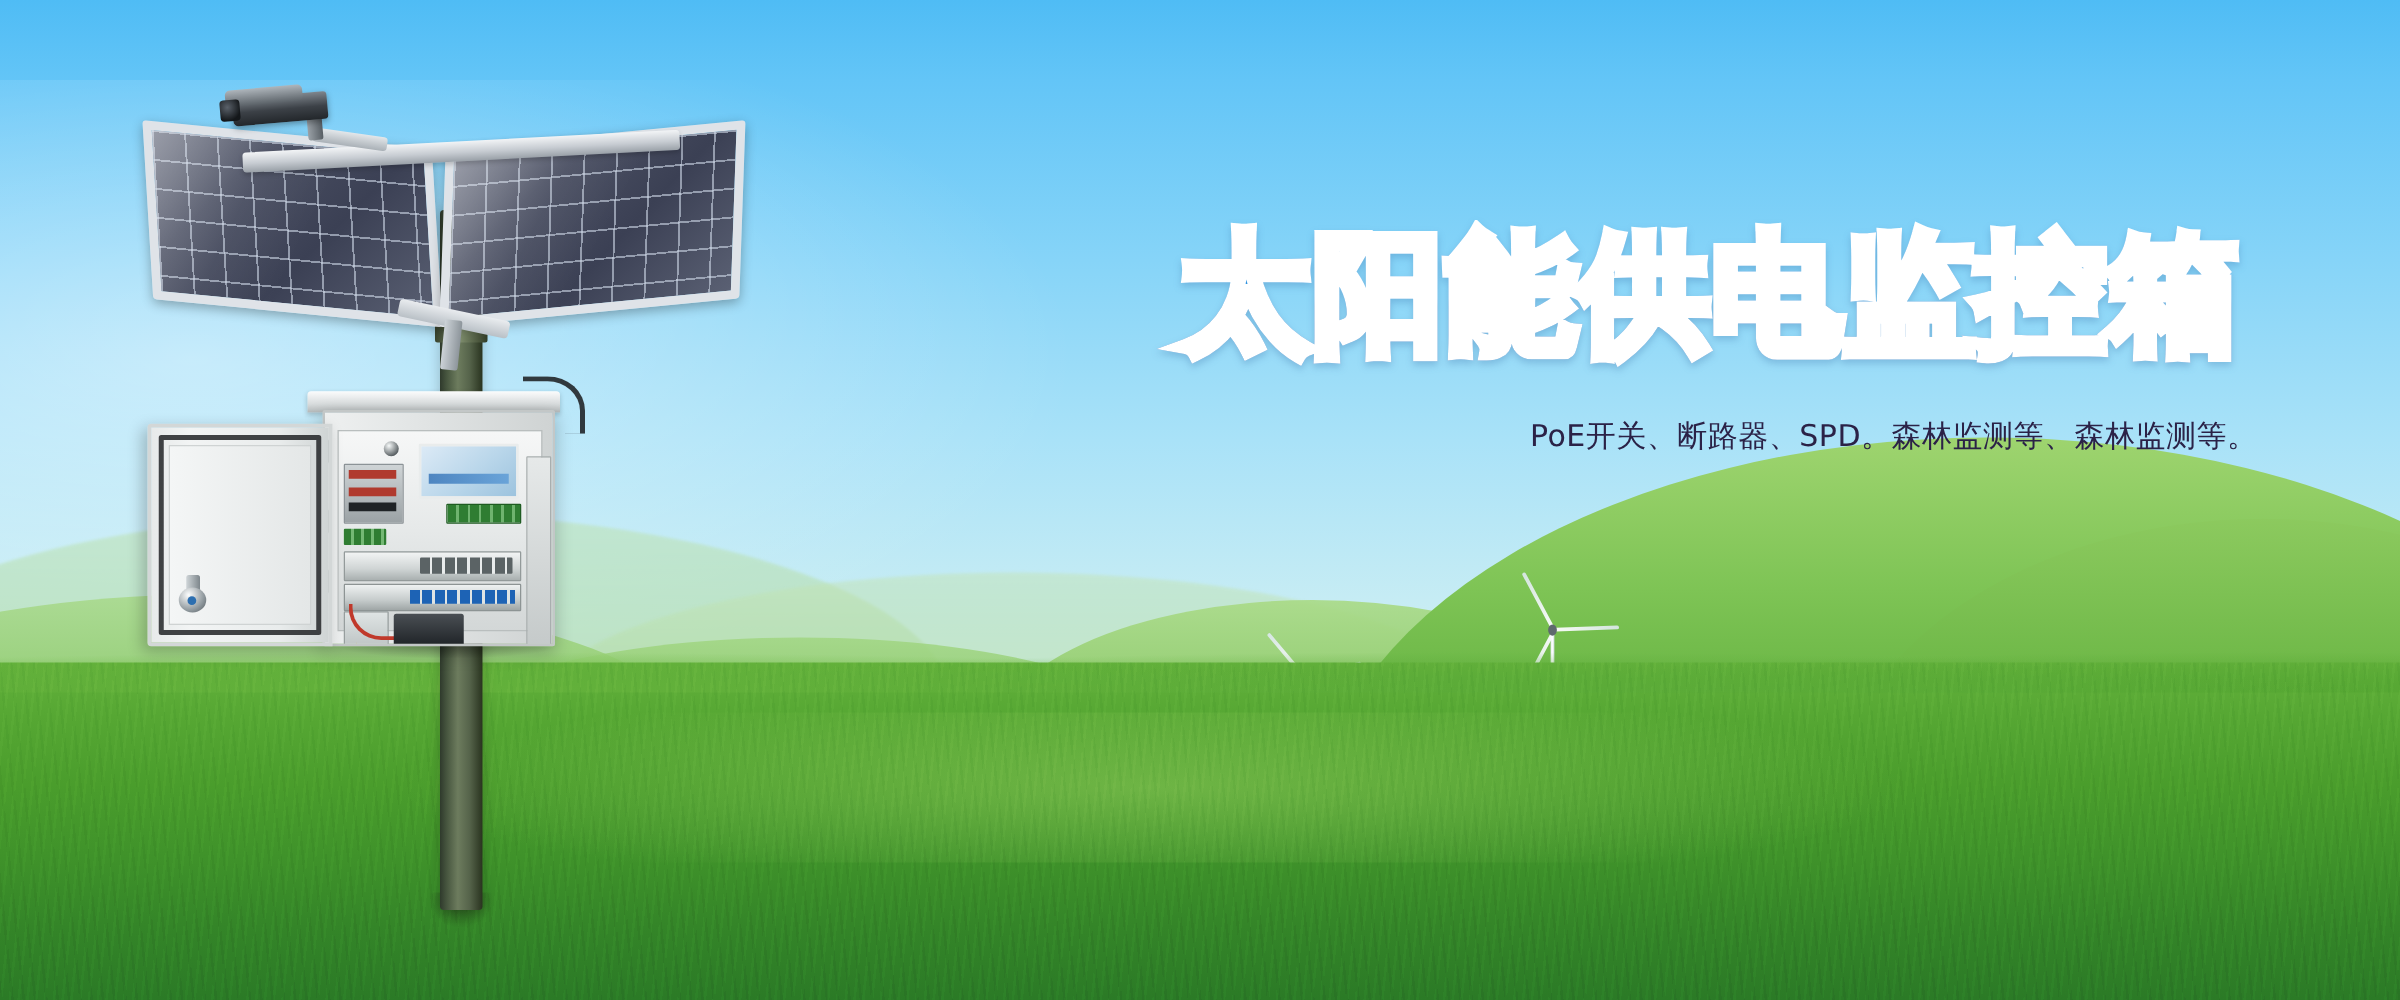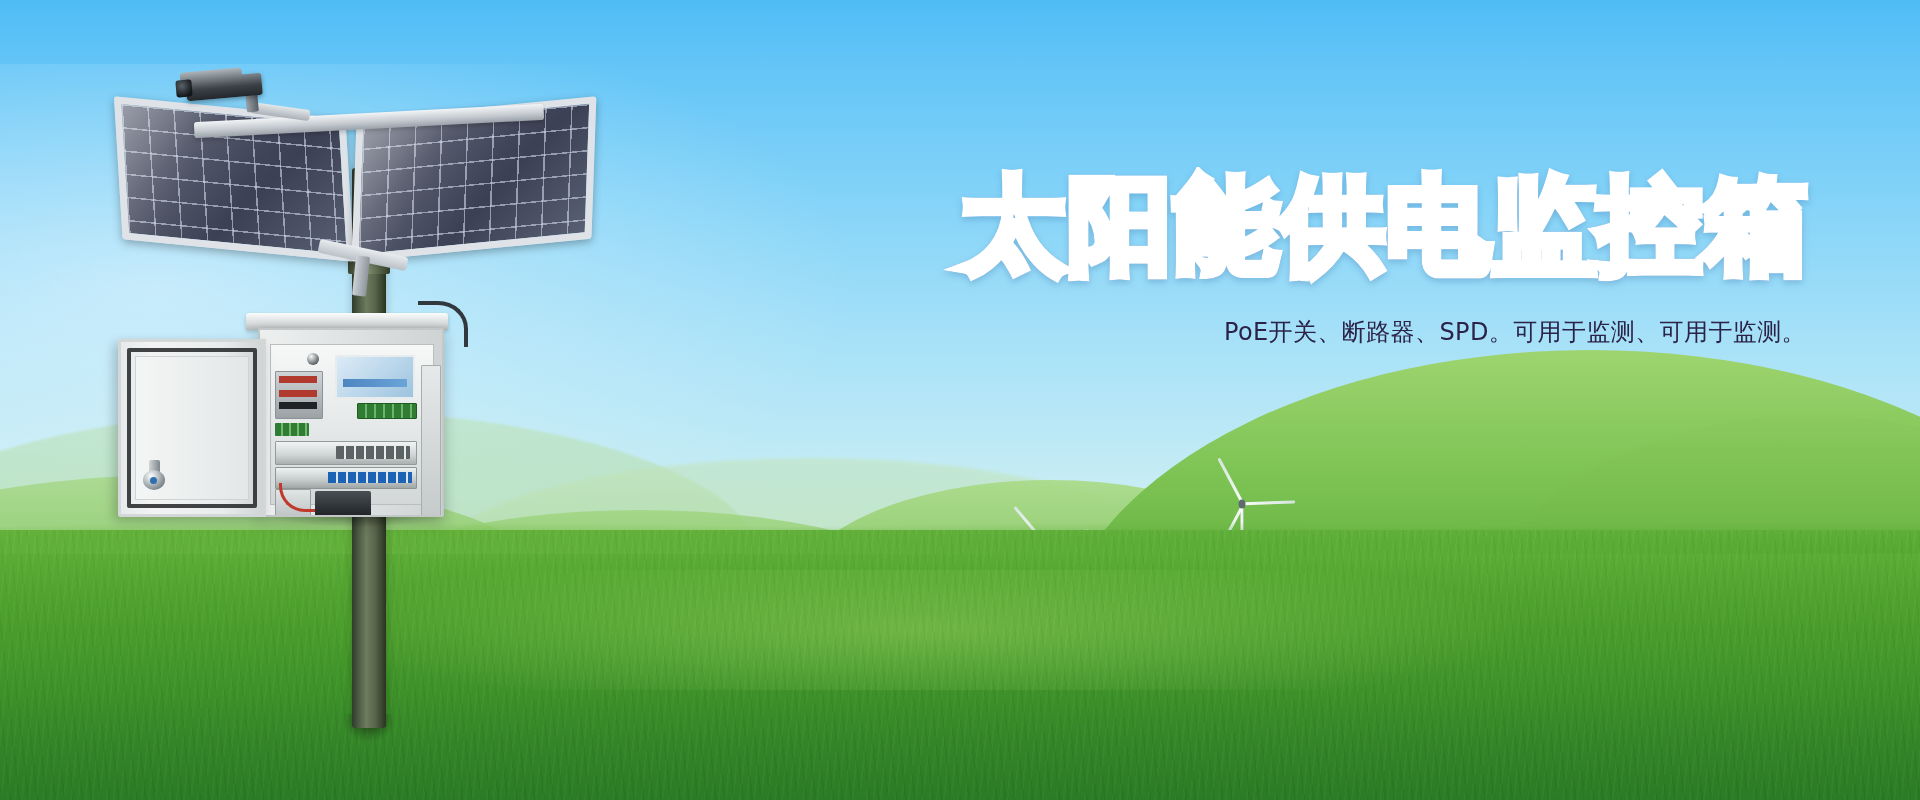--- a/index.html
+++ b/index.html
@@ -355,22 +355,22 @@
     border:4px solid #23272a;border-radius:0 60% 0 0;
     border-left:none;border-bottom:none;opacity:.9;
   }
 
   
   .text-block{
     position:absolute;left:640px;top:168px;width:1180px;
     text-align:right;
   }
   .headline{
-    margin:0;
-    font-family:Liberation Serif, serif;
+    margin:17px;
+    font-family:Liberation Mono, monospace;
     font-size:104px;
     line-height:1.12;
     font-weight:bold;
     letter-spacing:2px;
     color:#1a7fd4;
     background:linear-gradient(to bottom,#2f93e0 0%,#2f93e0 46%,#1f6fc0 52%,#1f6fc0 100%);
     -webkit-background-clip:text;background-clip:text;
     -webkit-text-fill-color:transparent;
     paint-order:stroke fill;
     -webkit-text-stroke:9px #ffffff;
@@ -489,17 +489,17 @@
         <div class="cab-lock-tab"></div>
         <div class="cab-lock-body"></div>
         <div class="cab-lock-dot"></div>
       </div>
     </div>
   </div>
 
   <div class="text-block">
     <h1 class="headline">太阳能供电监控箱</h1>
     <div class="subtitle">
-      <div>PoE开关、断路器、SPD。可用于监测、可用于监测。</div>
+      <div>PoE开关、断路器、SPD。森林监测等、森林监测等。</div>
     </div>
   </div>
 
 </div>
 
 </body></html>

